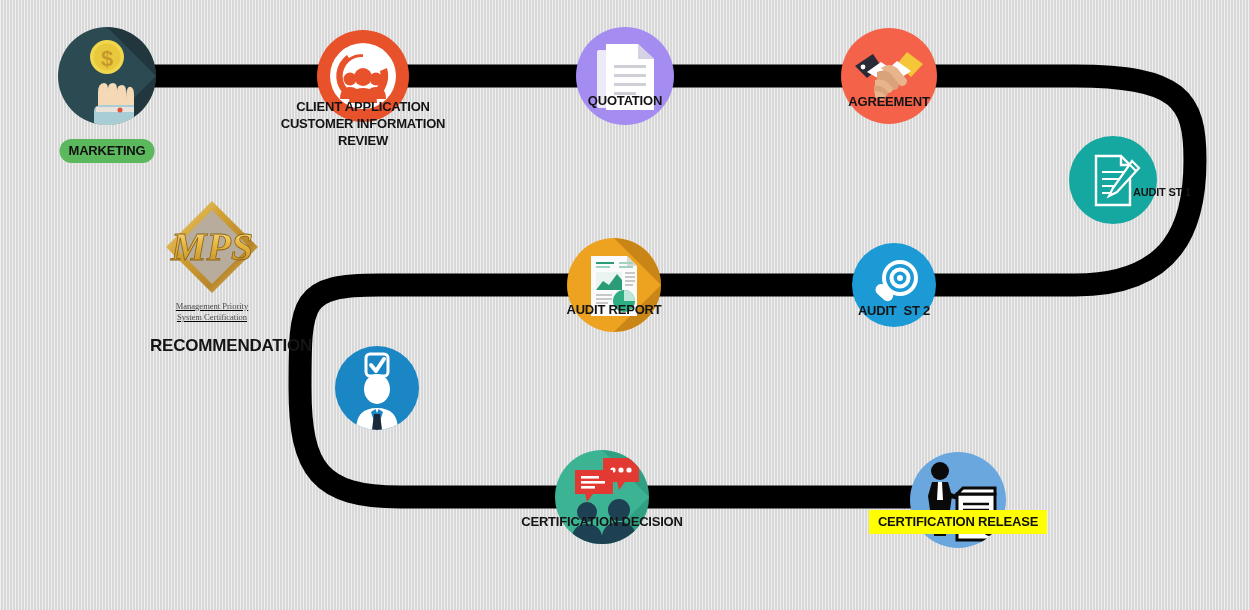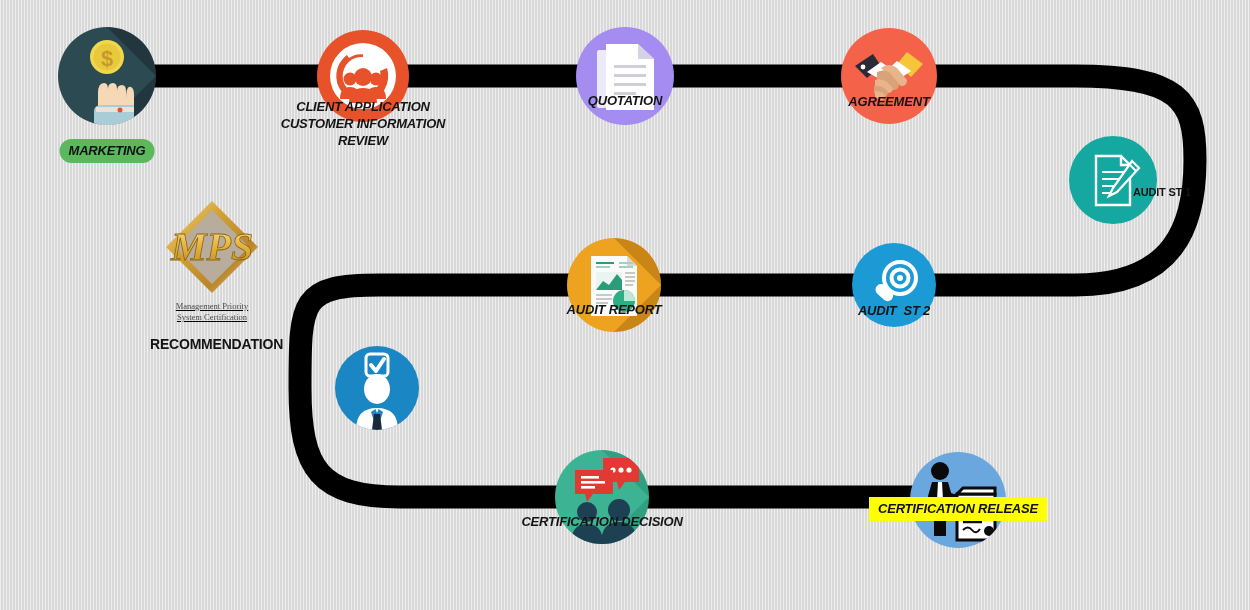--- a/index.html
+++ b/index.html
@@ -49,21 +49,20 @@
     position: absolute;
     white-space: pre;
     font-weight: bold;
     color: #141414;
     letter-spacing: -0.2px;
   }
   .lbl-center {
     left: 50%;
     transform: translateX(-50%);
     text-align: center;
-    font-style: italic;
   }
   .badge {
     display: inline-block;
     padding: 4px 9px 5px 9px;
     font-weight: bold;
     color: #111;
   }
 
   
   #logo-block {
@@ -258,21 +257,21 @@
       <svg width="84" height="84" viewBox="0 0 84 84">
         <rect x="31" y="8" width="22" height="22" rx="4" fill="none" stroke="#ffffff" stroke-width="3"></rect>
         <path d="M36 19 L41 25 L49 13" fill="none" stroke="#ffffff" stroke-width="4" stroke-linecap="round" stroke-linejoin="round"></path>
         <ellipse cx="42" cy="43" rx="13" ry="15" fill="#ffffff"></ellipse>
         <path d="M21 84 Q21 62 42 62 Q63 62 63 84 Z" fill="#ffffff"></path>
         <path d="M42 62 L36 66 L42 84 L48 66 Z" fill="#1b86c4"></path>
         <path d="M40 62 L42 67 L44 62 Z" fill="#ffffff"></path>
         <path d="M39 68 L45 68 L47 84 L37 84 Z" fill="#1b2a3a"></path>
       </svg>
     </div>
-    <div class="node-label" style="top:-10px; left:-185px; font-size:14px; white-space:nowrap;">RECOMMENDATION</div>
+    <div class="node-label" style="top:-10px; left:-185px; font-size:17px; white-space:nowrap;">RECOMMENDATION</div>
   </div>
 
   <div class="node" style="left:602px; top:497px;">
     <div class="node-circle" style="width:94px;height:94px;background:#3cb494;">
       <svg width="94" height="94" viewBox="0 0 94 94">
         <path d="M47 0 A47 47 0 0 1 47 94 L94 47 Z" fill="rgba(0,70,50,0.18)"></path>
         <path d="M48 8 L84 8 L84 32 L70 32 L64 40 L62 32 L48 32 Z" fill="#e23a33"></path>
         <circle cx="58" cy="20" r="2.6" fill="#ffffff"></circle>
         <circle cx="66" cy="20" r="2.6" fill="#ffffff"></circle>
         <circle cx="74" cy="20" r="2.6" fill="#ffffff"></circle>
@@ -299,18 +298,18 @@
         <rect x="47" y="42" width="38" height="46" fill="#ffffff" stroke="#0a0a0a" stroke-width="3"></rect>
         <path d="M47 42 L53 36 L85 36 L85 42 Z" fill="#ffffff" stroke="#0a0a0a" stroke-width="3"></path>
         <line x1="53" y1="52" x2="79" y2="52" stroke="#0a0a0a" stroke-width="2.4"></line>
         <line x1="53" y1="58" x2="79" y2="58" stroke="#0a0a0a" stroke-width="2.4"></line>
         <line x1="53" y1="64" x2="79" y2="64" stroke="#0a0a0a" stroke-width="2.4"></line>
         <line x1="53" y1="70" x2="72" y2="70" stroke="#0a0a0a" stroke-width="2.4"></line>
         <path d="M53 78 Q58 73 62 78 Q66 83 70 77" fill="none" stroke="#0a0a0a" stroke-width="2"></path>
         <circle cx="79" cy="79" r="5" fill="#0a0a0a"></circle>
       </svg>
     </div>
-    <div class="node-label lbl-center" style="top:45px; font-size:0px; width:264px;">
+    <div class="node-label lbl-center" style="top:58px; font-size:0px; width:264px;">
       <span class="badge" style="background:#ffff00; font-size:13px;">CERTIFICATION RELEASE</span>
     </div>
   </div>
 
 </div>
 
 </body></html>

